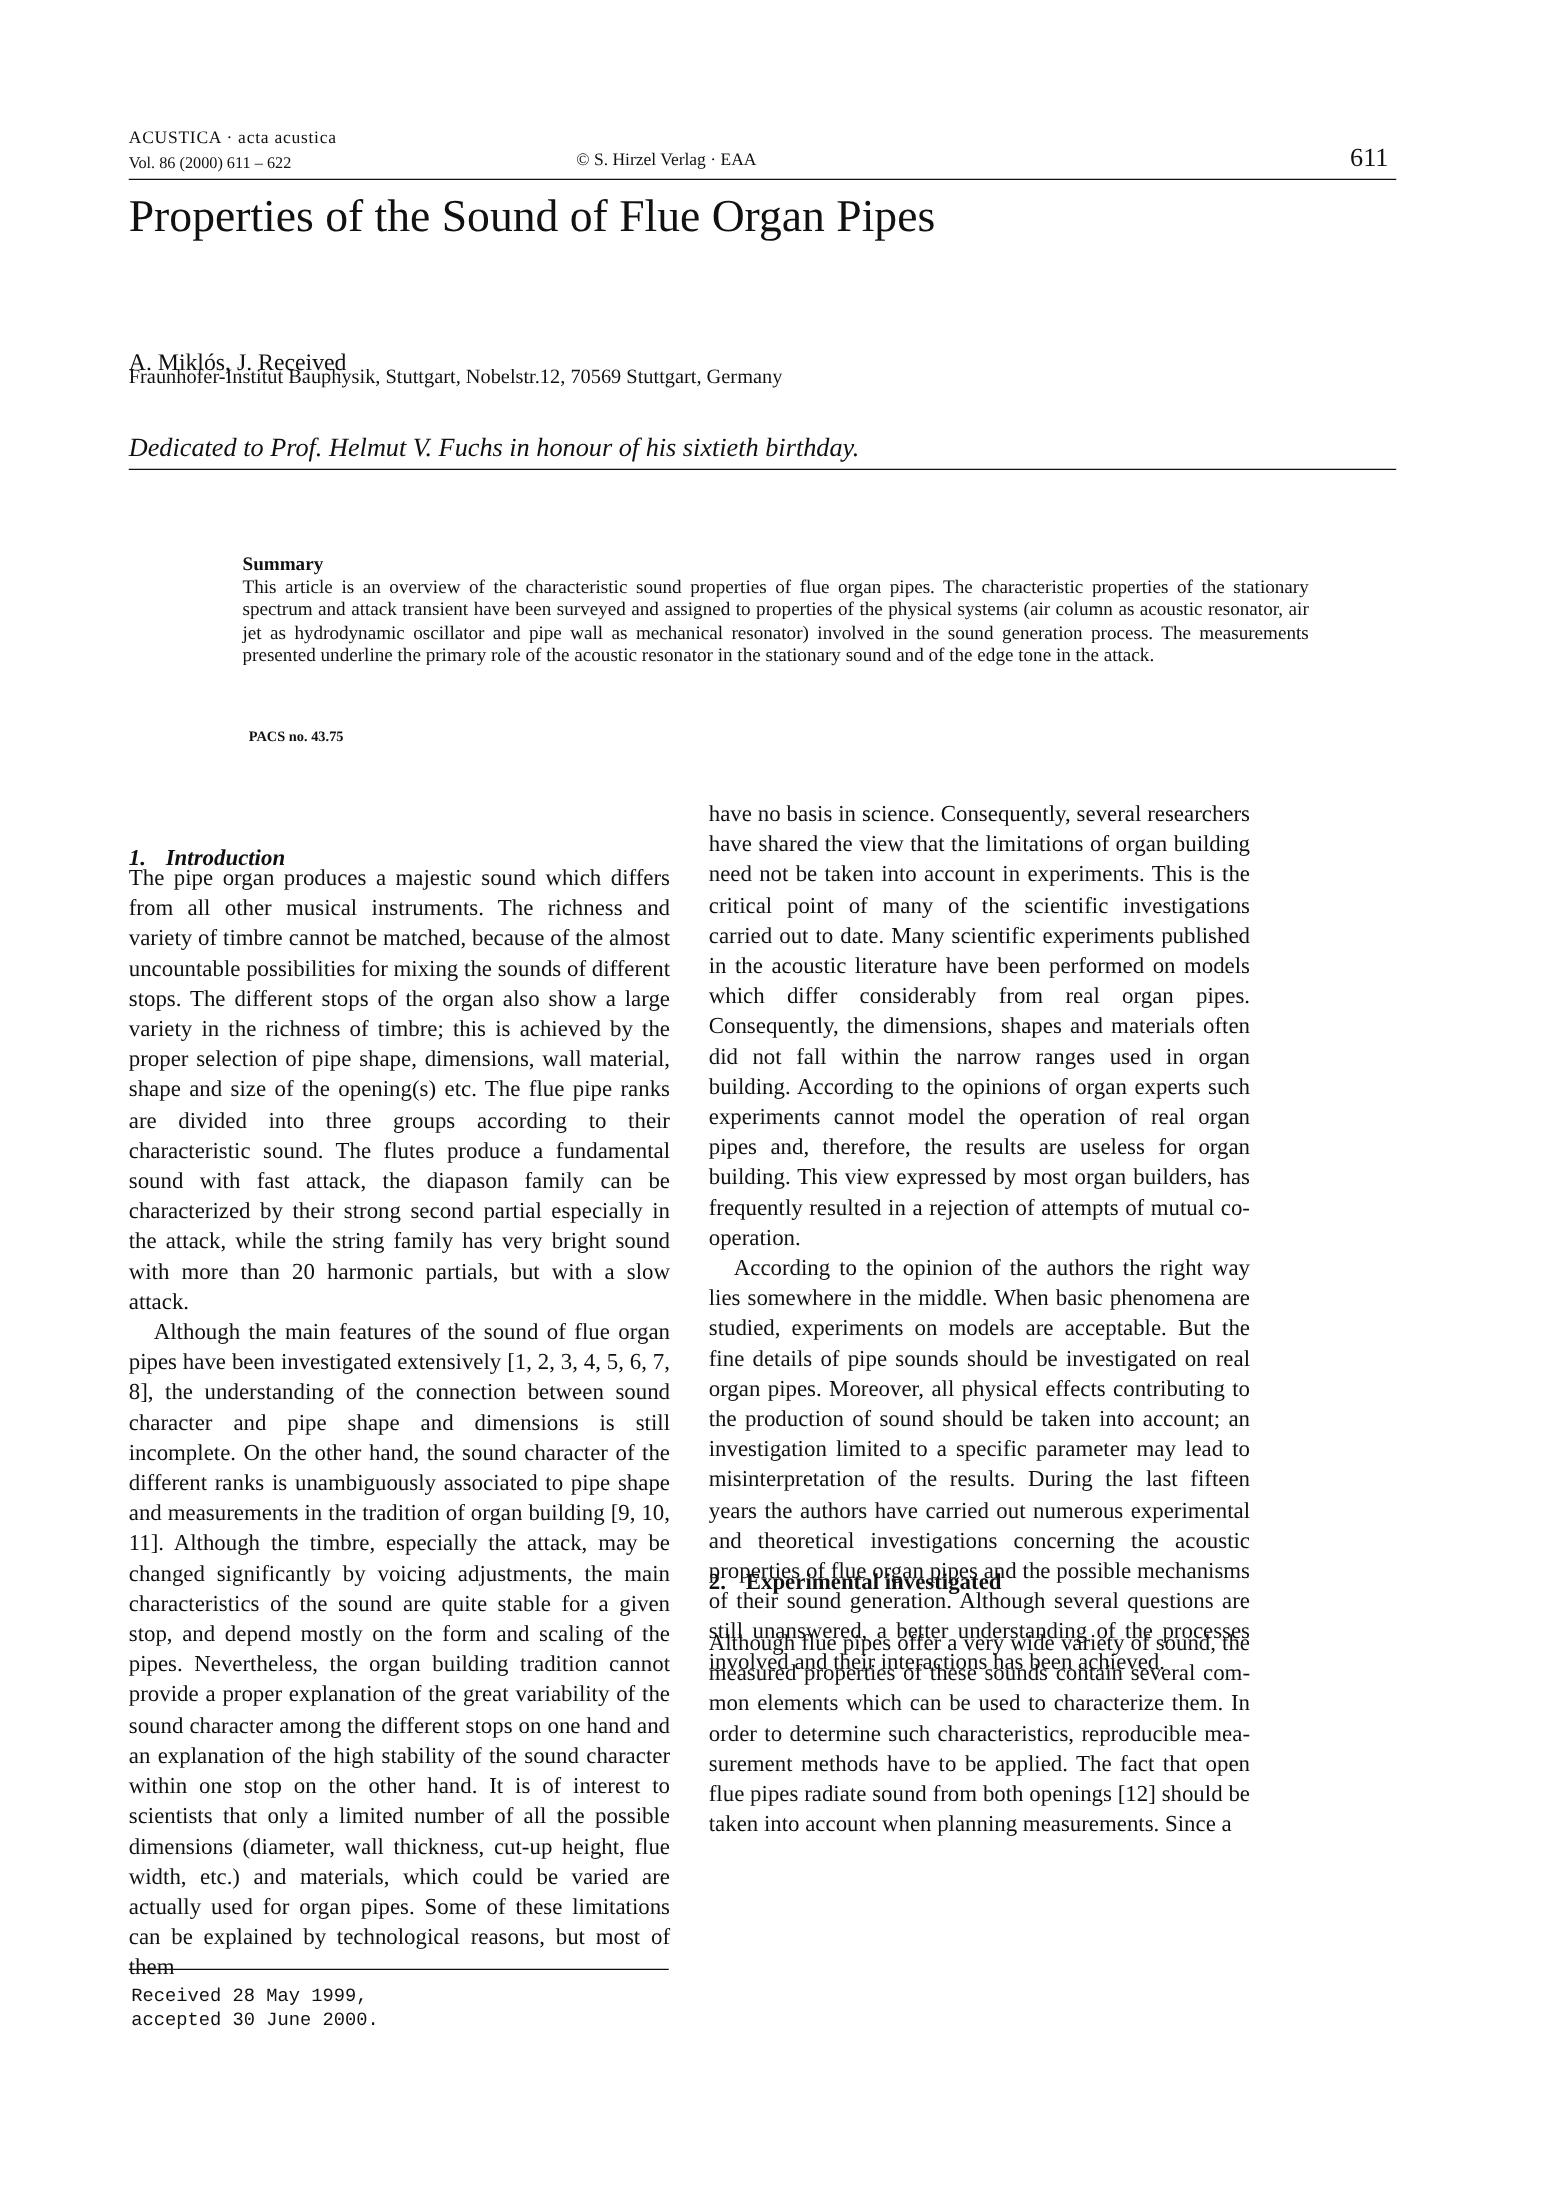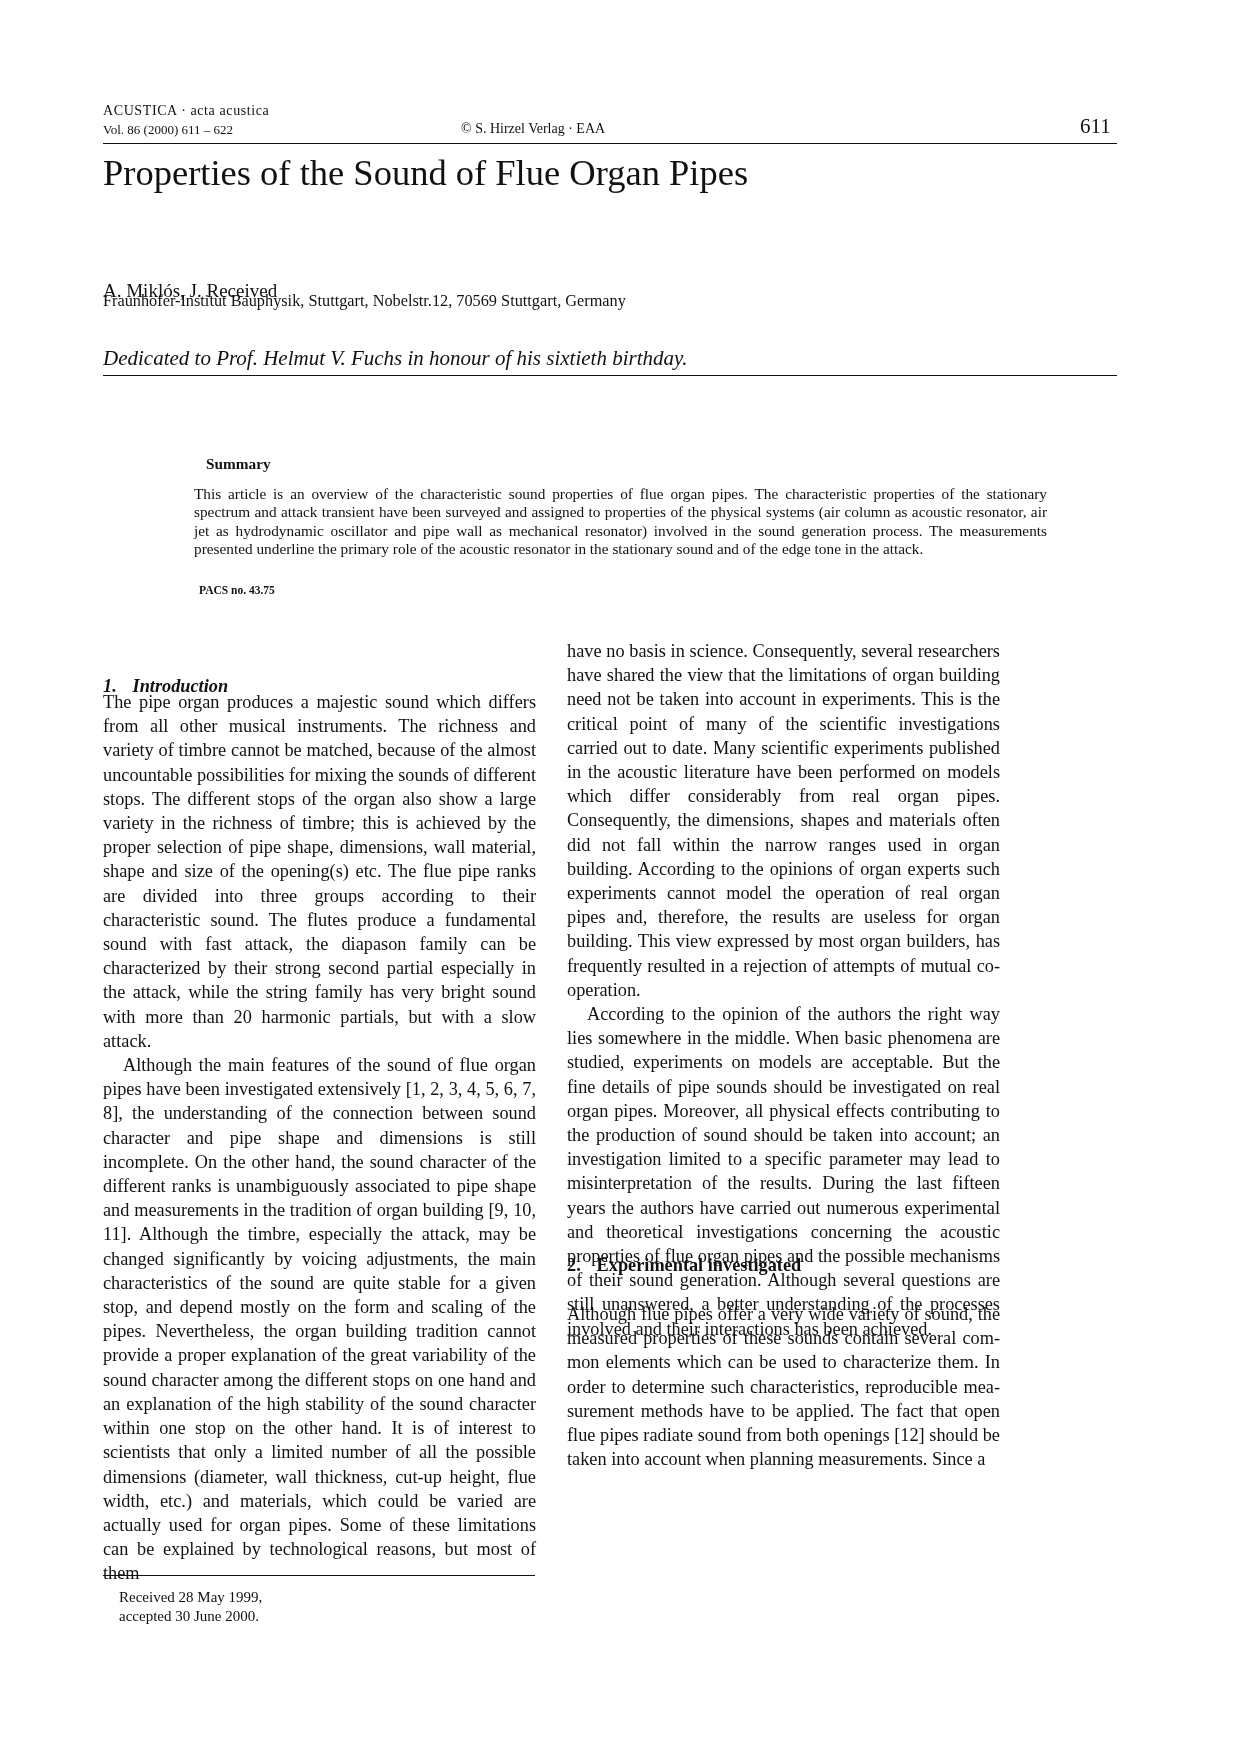--- a/index.html
+++ b/index.html
@@ -11,38 +11,38 @@
   .publisher { left: 461px; top: 121px; font-size: 14px; font-family: Liberation Serif, serif; }
   .pagenum { left: 1080px; top: 114px; font-size: 21px; }
   .rule-top { left: 103px; top: 143px; width: 1014px; height: 0; border-top: 1.6px solid #111; }
   .title { left: 103px; top: 151px; font-size: 36.5px; margin: 0; font-weight: normal; white-space: nowrap; }
   .authors { left: 103px; top: 280px; font-size: 19px; }
   .affil { left: 103px; top: 291px; font-size: 16.3px; }
   .dedication { left: 103px; top: 346px; font-size: 21px; font-style: italic; }
   .rule-ded { left: 103px; top: 375px; width: 1014px; height: 0; border-top: 1.6px solid #111; }
 
   .summary { left: 194px; top: 443px; width: 853px; font-size: 15.3px; line-height: 18.2px; }
-  .summary h3 { margin: 12px; font-size: 15.3px; font-weight: bold; }
+  .summary h3 { margin: 0; font-size: 15.3px; font-weight: bold; }
   .summary p { margin: 0; text-align: justify; text-align-last: left; }
   .pacs { left: 199px; top: 584px; font-size: 11.5px; font-weight: bold; }
 
   .col { width: 433px; font-size: 18.3px; line-height: 24.2px; }
   .col p { margin: 0; text-align: justify; text-align-last: left; hyphens: manual; }
   .col p.indent { text-indent: 20px; }
   .col-left { left: 103px; top: 639px; }
   .col-right { left: 567px; top: 639px; }
   .sec-head { font-size: 18.3px; font-weight: bold; margin: 0; }
   .sec-head .num { display: inline-block; width: 25px; }
   .h1 { left: 103px; top: 676px; font-style: italic; }
   .col-left.body { top: 690px; }
   .h2 { left: 567px; top: 1255px; }
   .col-right.body2 { top: 1302px; }
 
   .rule-foot { left: 103px; top: 1575px; width: 432px; height: 0; border-top: 1.2px solid #111; }
-  .foot { left: 119px; top: 1588px; font-size: 15px; line-height: 19px; }
+  .foot { left: 105px; top: 1588px; font-size: 15px; line-height: 19px; font-family: Liberation Mono, monospace; }
 </style>
 </head>
 <body>
 
 <div class="abs journal">ACUSTICA · acta acustica</div>
 <div class="abs volume">Vol. 86 (2000) 611 – 622</div>
 <div class="abs publisher">© S. Hirzel Verlag · EAA</div>
 <div class="abs pagenum">611</div>
 <div class="abs rule-top"></div>
 

